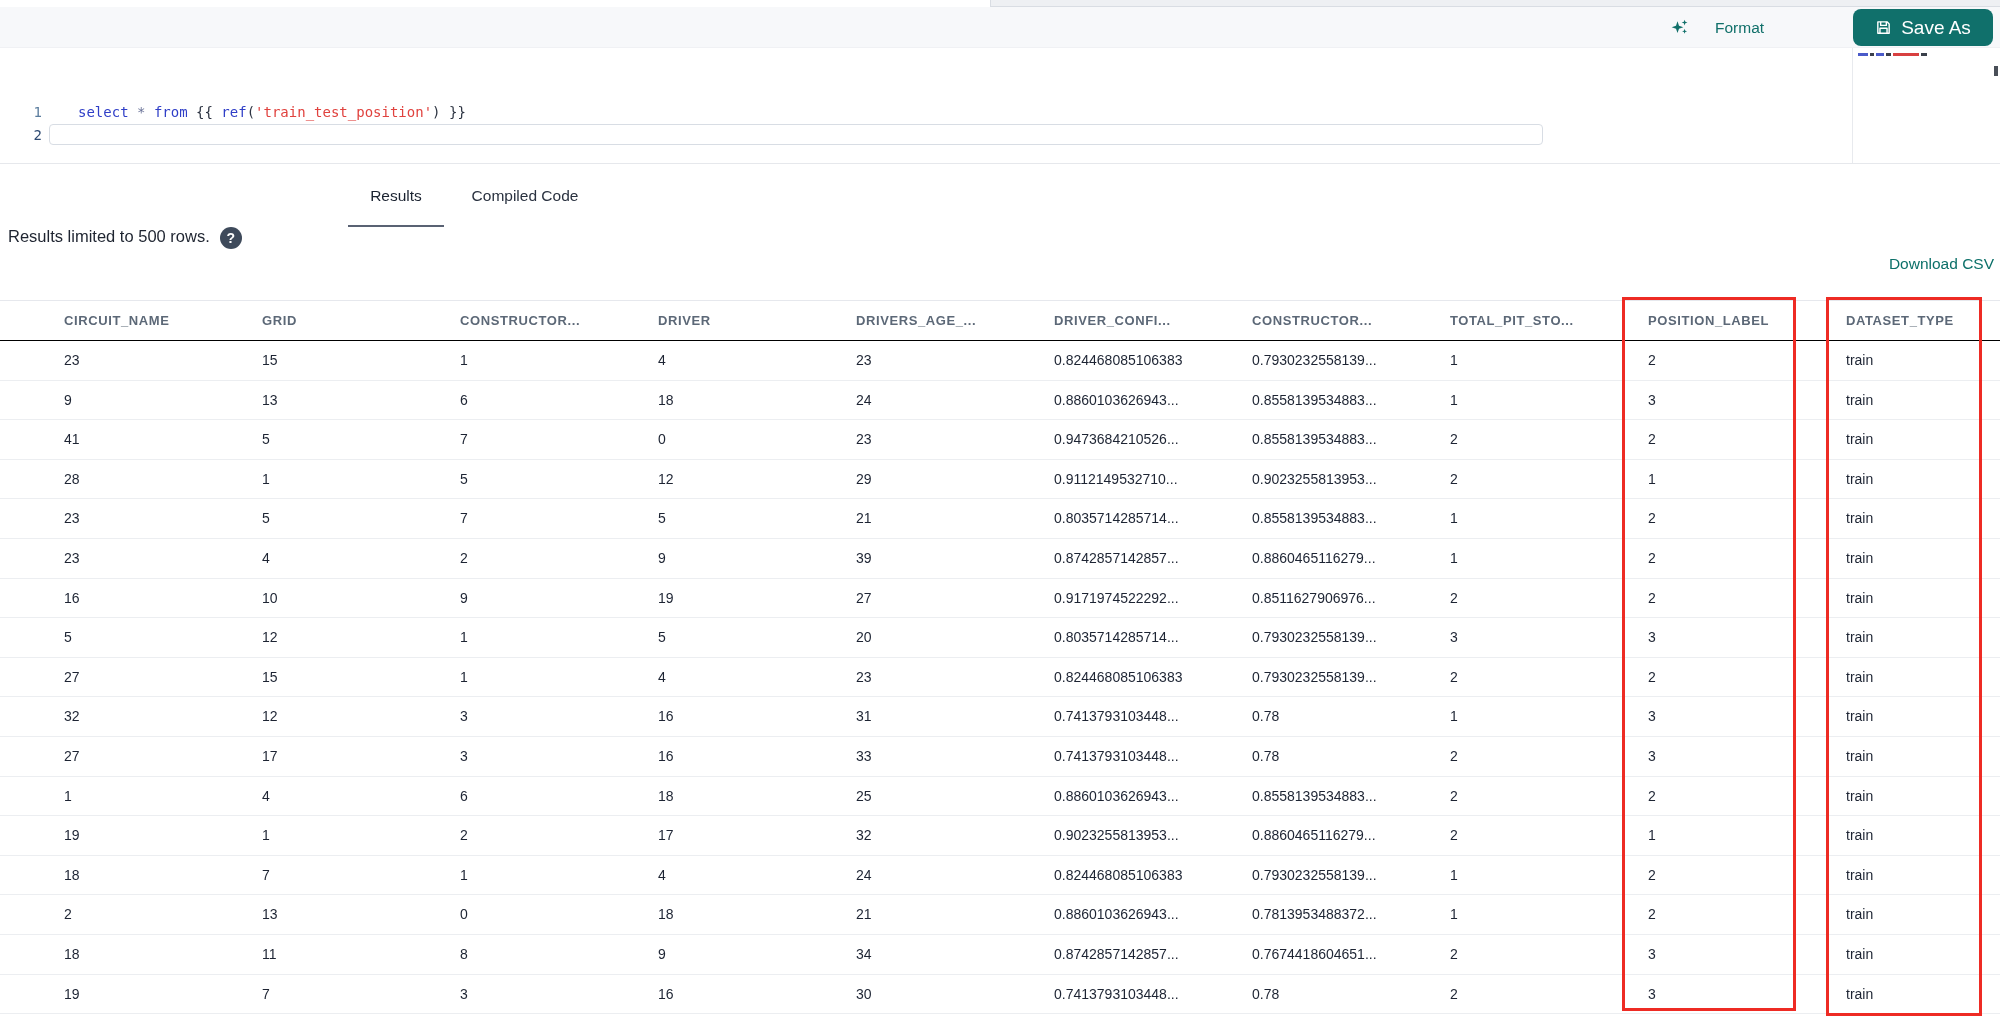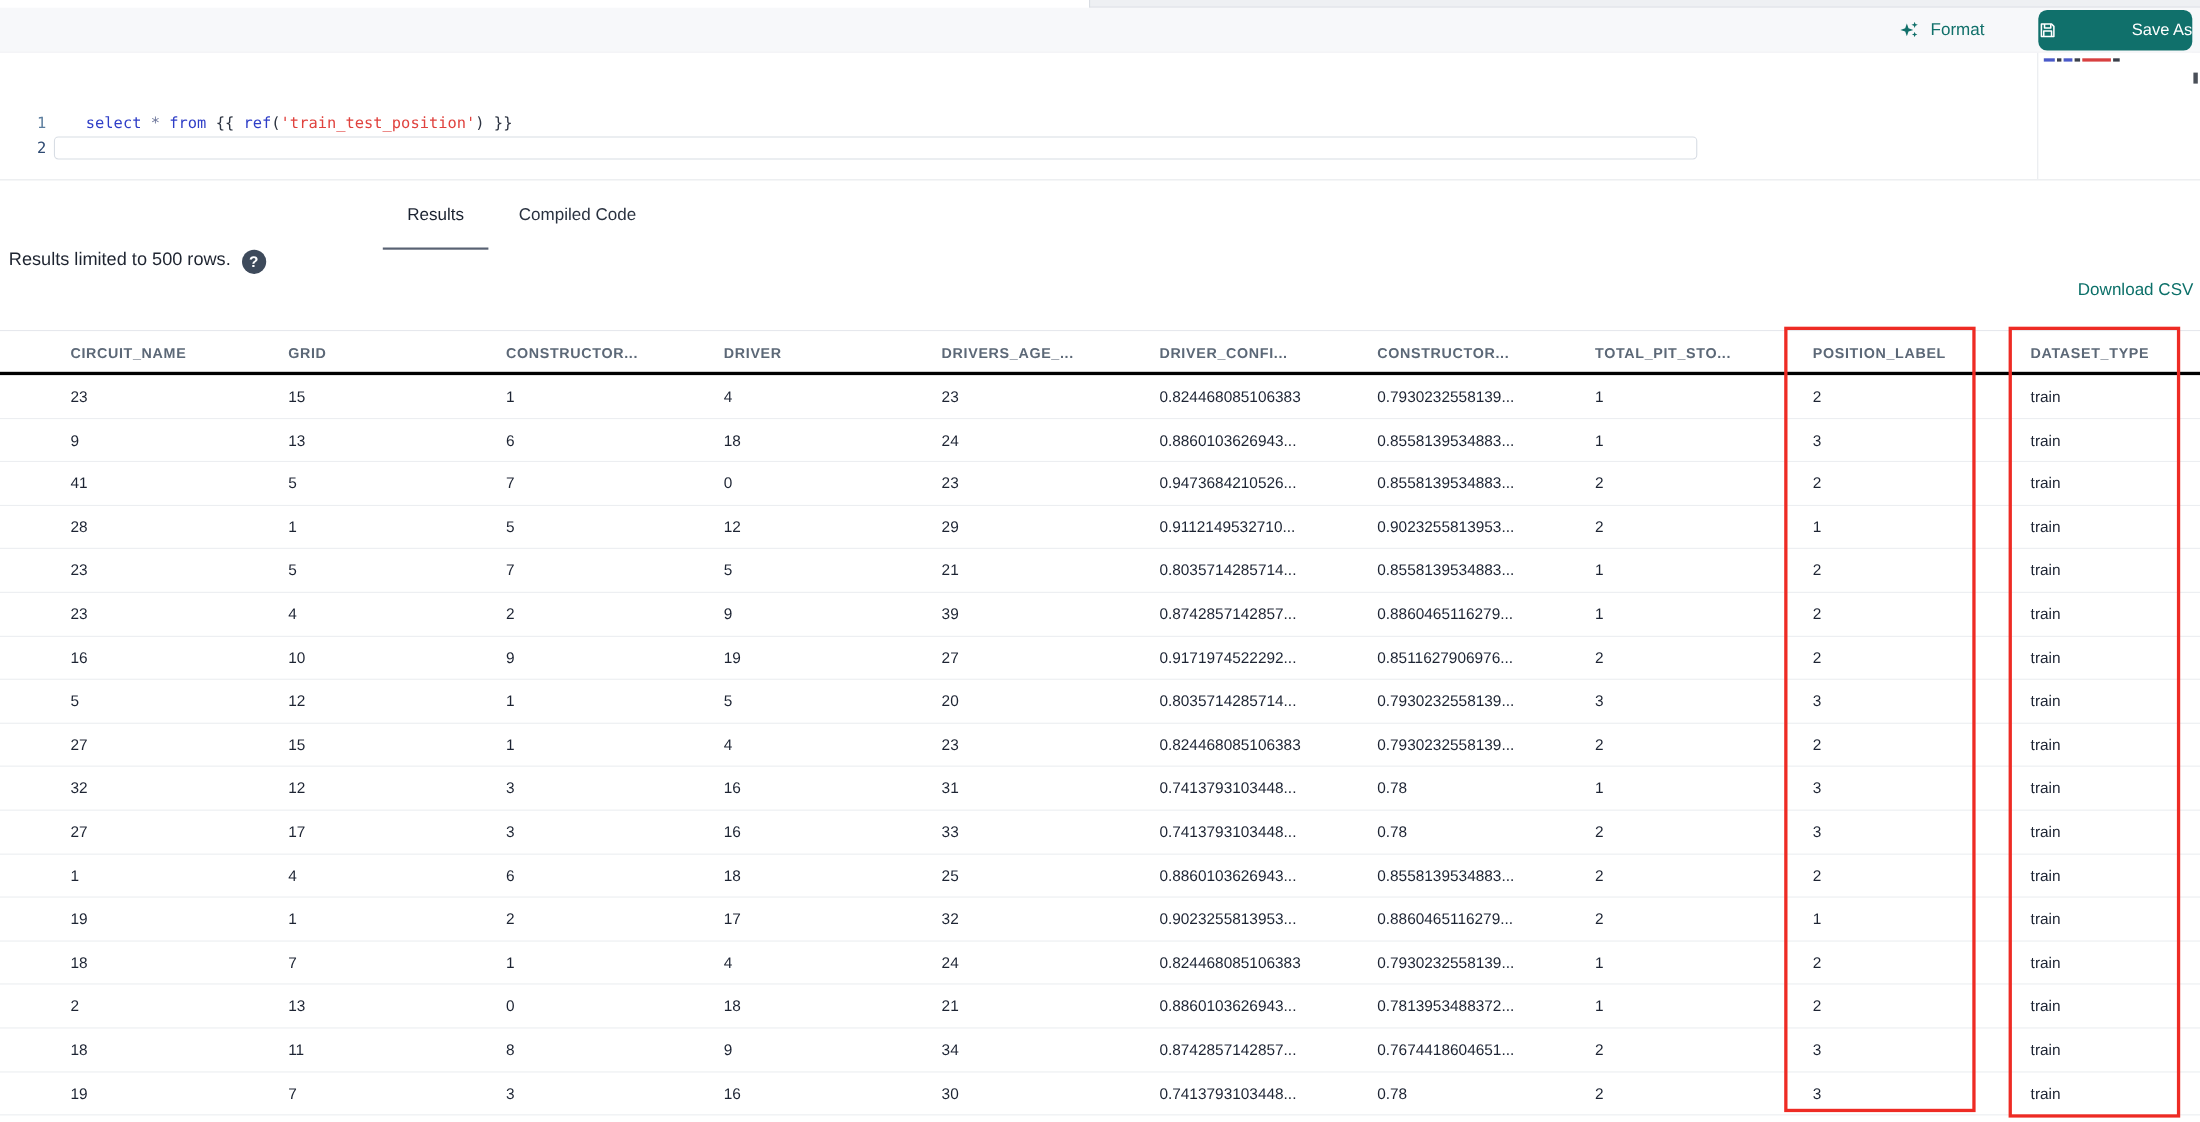--- a/index.html
+++ b/index.html
@@ -9,25 +9,25 @@
   #page { position:relative; width:2000px; height:1020px; background:#fff; }
 
   
   #tabstrip { top:0; left:0; width:2000px; height:7px; background:#fff; }
   #tabstrip .inactive { position:absolute; left:990px; top:0; right:0; height:7px;
     background:#eef0f3; border-left:1px solid #d9dde3; border-bottom:1px solid #d9dde3; }
 
   
   #editor-header { top:7px; left:0; width:2000px; height:41px; background:#f7f8fa;
     border-bottom:1px solid #f0f1f4; }
-  #format-btn { position:absolute; left:1726px; top:7px; height:28px; display:flex;
-    align-items:center; gap:9px; color:#11706a; font-size:15.5px; font-weight:500; cursor:pointer; }
+  #format-btn { position:absolute; left:1670px; top:7px; height:28px; display:flex;
+    align-items:center; gap:25px; color:#11706a; font-size:15.5px; font-weight:500; cursor:pointer; }
   #saveas-btn { position:absolute; left:1853px; top:2px; width:140px; height:37px;
-    background:#10706b; border-radius:8px; display:flex; align-items:center; justify-content:space-between;
-    gap:9px; color:#fff; font-size:15px; font-weight:500; cursor:pointer; }
+    background:#10706b; border-radius:8px; display:flex; align-items:center; justify-content:center;
+    gap:9px; color:#fff; font-size:19px; font-weight:500; cursor:pointer; }
 
   
   #editor { top:48px; left:0; width:2000px; height:115px; background:#fff;
     font-family:"DejaVu Sans Mono", monospace; font-size:14px; }
   .gutter-num { position:absolute; left:16px; width:26px; text-align:right; line-height:19px; }
   #gutter-1 { top:55px; color:#5b7d9e; }
   #gutter-2 { top:78px; color:#2e4a72; }
   #code-line-1 { position:absolute; left:78px; top:55px; line-height:19px; white-space:pre; }
   #line2-box { position:absolute; left:49px; top:76px; width:1494px; height:21px;
     border:1px solid #d8dde4; border-radius:4px; }
@@ -66,21 +66,21 @@
     align-items:flex-start; gap:10px; font-size:16.5px; color:#1e2430; }
   #help-icon { display:inline-flex; width:22px; height:22px; border-radius:50%;
     background:#3e4a5b; color:#fff; font-size:14px; font-weight:bold;
     align-items:center; justify-content:center; cursor:pointer; }
   #download-csv { position:absolute; right:6px; top:0; height:73px; display:flex;
     align-items:center; font-size:15.5px; color:#0c7069; cursor:pointer;text-align:center; }
 
   
   #table { top:300px; left:0; width:2000px; }
   .tr { display:grid; grid-template-columns:repeat(10,198px); padding-left:48px; width:2000px; }
-  .tr.head { height:41px; border-top:1px solid #e6e8ed; border-bottom:3px solid #000000; }
+  .tr.head { height:41px; border-top:1px solid #e6e8ed; border-bottom:1px solid #000000; }
   .th { line-height:39px; font-size:13px; font-weight:bold; letter-spacing:.6px;
     color:#5c6877; padding-left:16px; white-space:nowrap; overflow:hidden; }
   .tr.body { height:39.6px; border-bottom:1px solid #eceef1; }
   .td { line-height:38.6px; font-size:14px; color:#1d2433; padding-left:16px;
     white-space:nowrap; overflow:hidden; }
 
   
   .anno-box { position:absolute; border:3px solid #ee2b24; pointer-events:none; z-index:5; }
   #anno-1 { left:1622px; top:297px; width:174px; height:714px; }
   #anno-2 { left:1826px; top:297px; width:156px; height:719px; }

